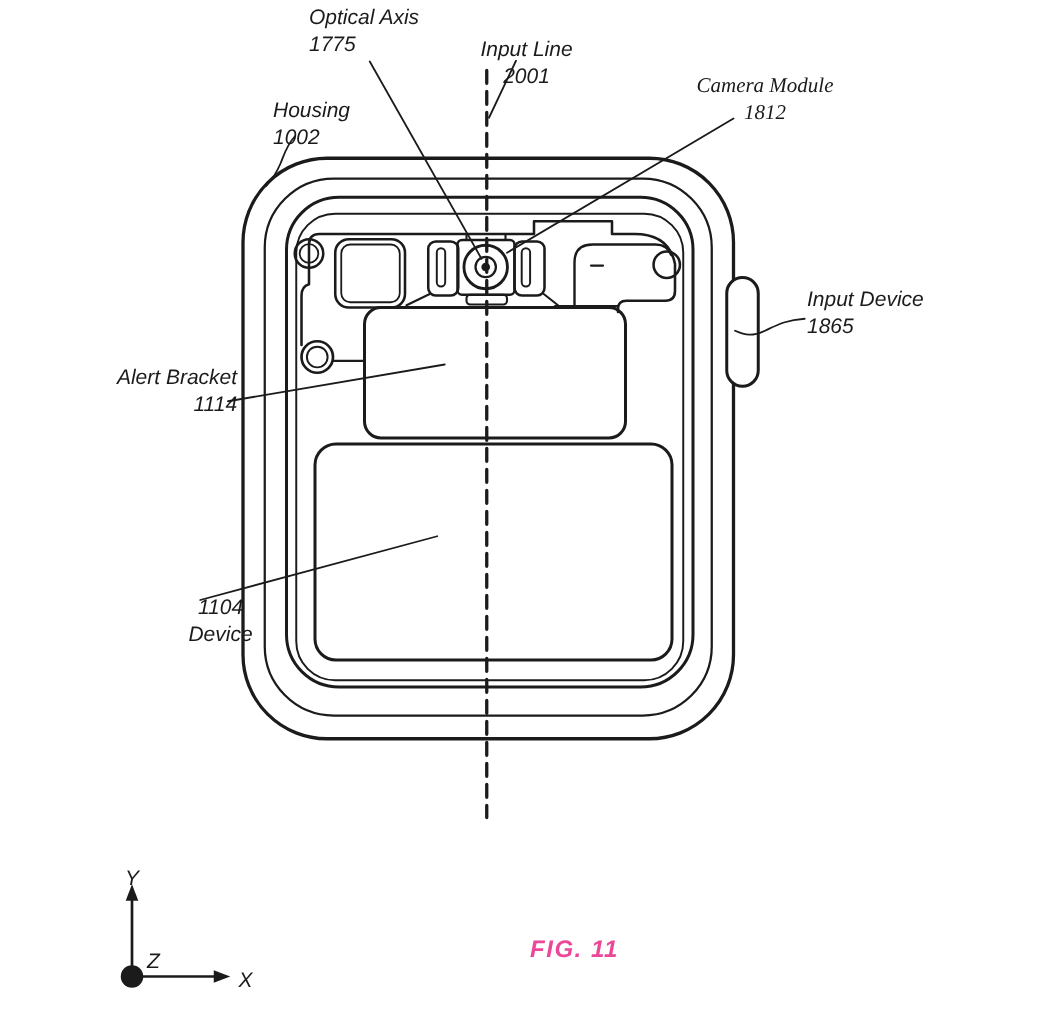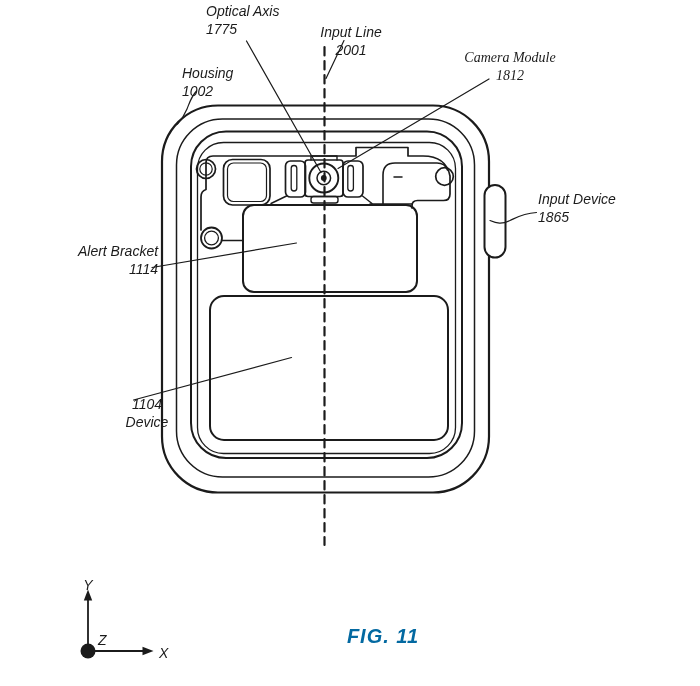--- a/index.html
+++ b/index.html
@@ -9,22 +9,22 @@
   }
   .stage svg{position:absolute;left:0;top:0;}
   .callout{
     position:absolute;font-style:italic;font-size:14px;line-height:17.5px;
     color:#1b1b1b;white-space:nowrap;
   }
   .callout.centered{transform:translateX(-50%);text-align:center;}
   .callout span{display:block;}
   .fig-caption{
     position:absolute;left:383px;top:625px;transform:translateX(-50%);
-    font-style:italic;font-weight:700;font-size:20px;letter-spacing:1px;
-    color:#0369a1;white-space:nowrap;
+    font-style:italic;font-weight:700;font-size:16px;letter-spacing:1px;
+    color:#ec4899;white-space:nowrap;
   }
 </style>
 </head>
 <body>
 
 <div class="stage">
 
   <svg width="700" height="686" viewBox="0 0 700 686">
     <g fill="none" stroke="#1b1b1b" stroke-linecap="round" stroke-linejoin="round">
 

